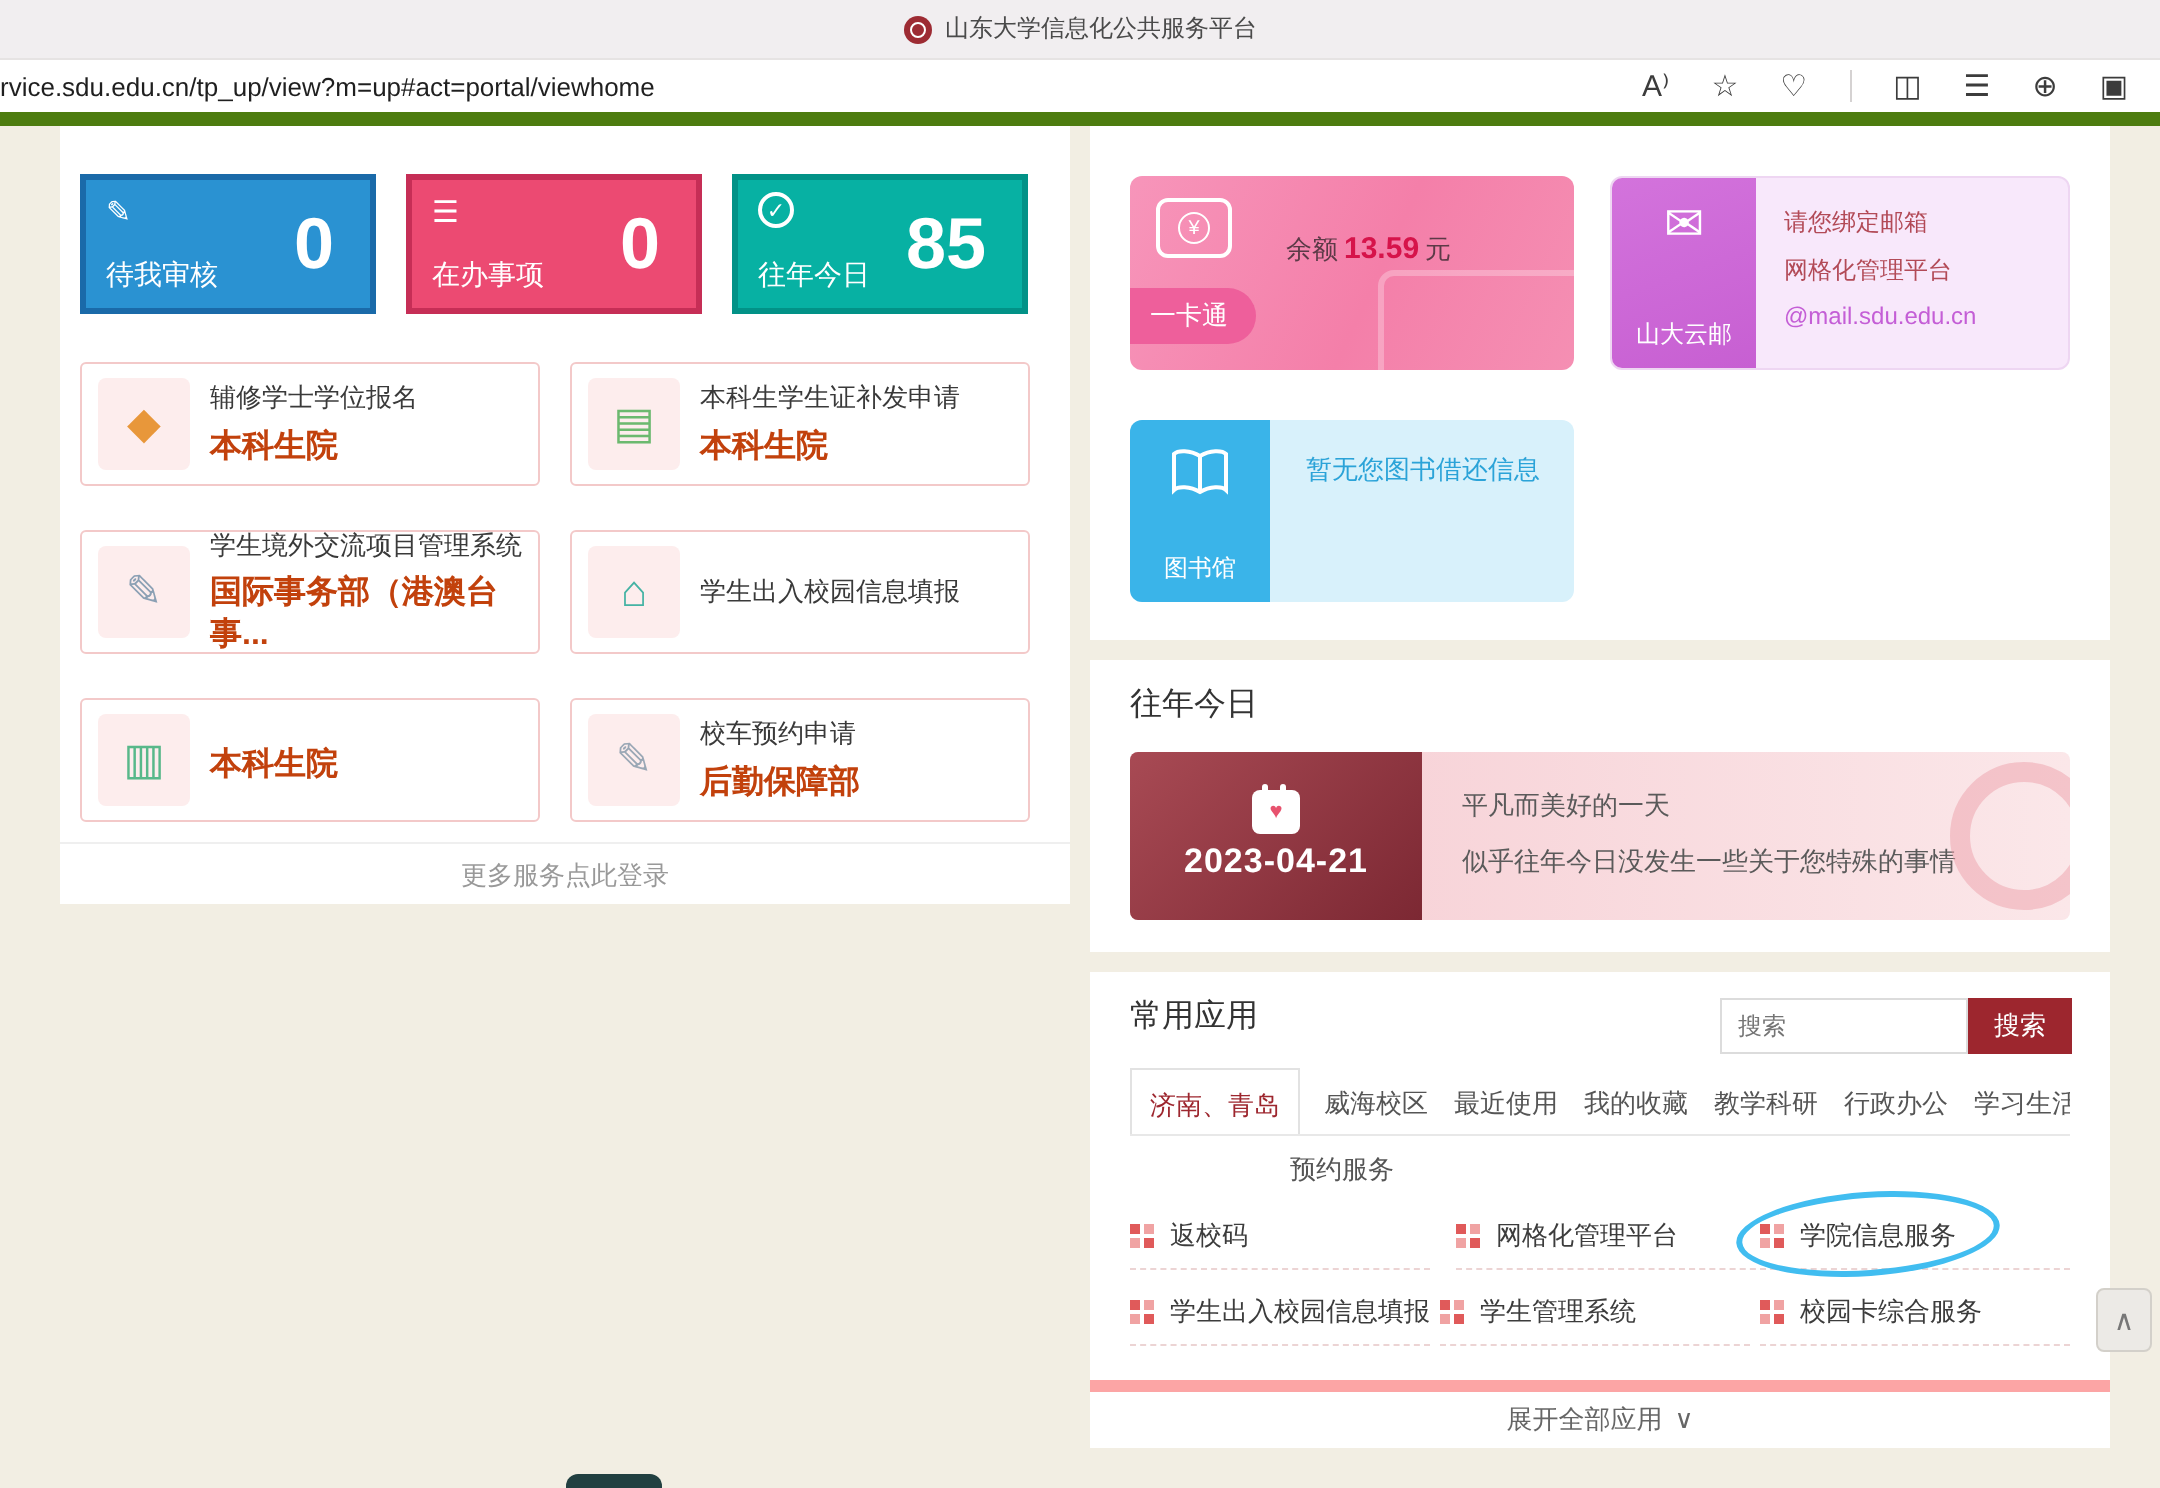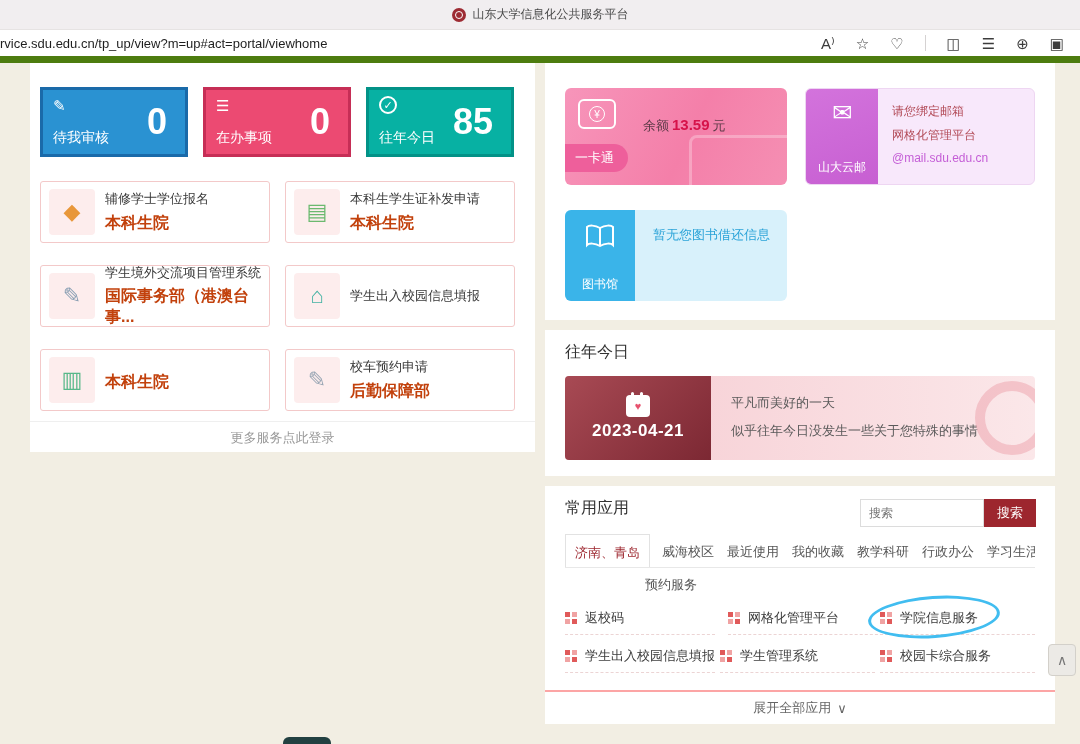--- a/index.html
+++ b/index.html
@@ -121,21 +121,21 @@
   .tabs-row2 { position:absolute; left:100px; top:90px; font-size:13px; color:#555; cursor:pointer; }
   .app-cell { position:absolute; height:34px; display:flex; align-items:center; gap:8px;
               border-bottom:1px dashed #ecd4d4; font-size:13px; color:#3c3c3c; cursor:pointer; }
   .grid-icon { width:12px; height:12px; position:relative; flex-shrink:0; }
   .grid-icon::before { content:""; position:absolute; width:5px; height:5px; background:#e05a5a;
                        left:0; top:0; box-shadow:7px 7px 0 #e05a5a; }
   .grid-icon::after { content:""; position:absolute; width:5px; height:5px; background:#f0a3a3;
                       left:7px; top:0; box-shadow:-7px 7px 0 #f0a3a3; }
   .highlight-ellipse { position:absolute; left:323px; top:110px; width:132px; height:42px;
                        border:3px solid #41bdf0; border-radius:50%; transform:rotate(-4deg); pointer-events:none; }
-  .expand { position:absolute; left:0; bottom:0; width:100%; height:34px; border-top:2px solid #fca5a5;
+  .expand { position:absolute; left:0; bottom:0; width:100%; height:34px; border-top:6px solid #fca5a5;
             display:flex; align-items:center; justify-content:center; gap:6px; font-size:13px; color:#666; cursor:pointer; }
 
   .scroll-top { position:absolute; left:1048px; top:644px; width:28px; height:32px; background:#eceae6;
                 border:1px solid #d3d0ca; border-radius:4px; display:flex; align-items:center;
                 justify-content:center; color:#777; font-size:14px; cursor:pointer; }
   .bottom-pill { position:absolute; left:283px; top:737px; width:48px; height:10px; background:#224041;
                  border-radius:6px 6px 0 0; }
 </style>
 </head>
 <body>

